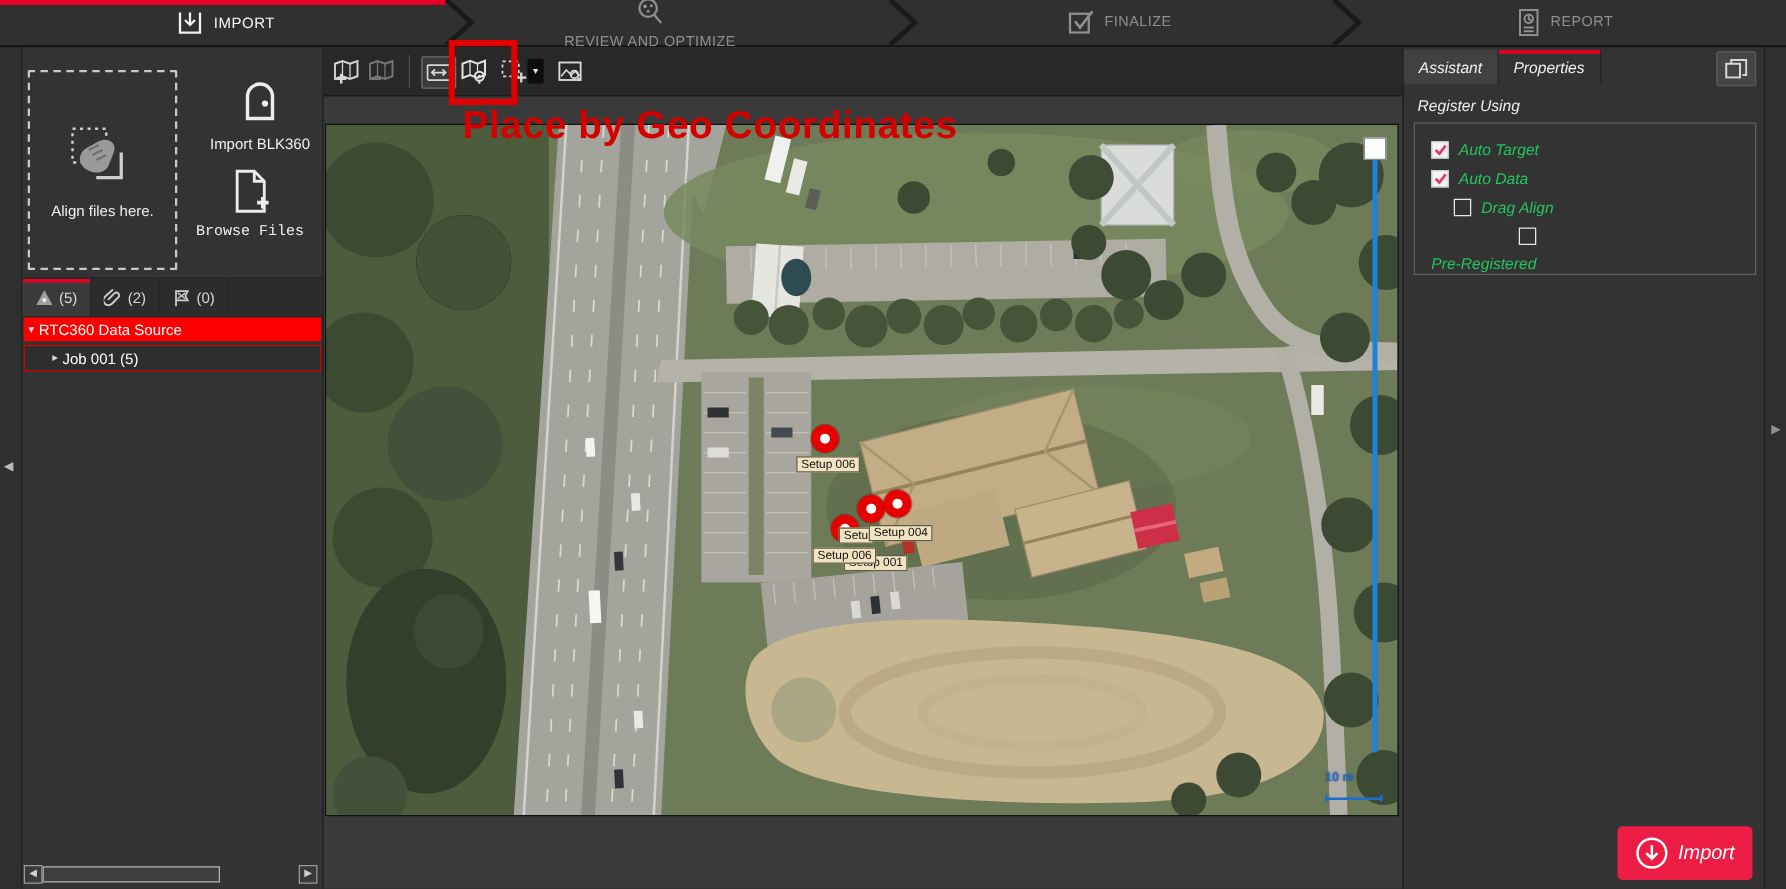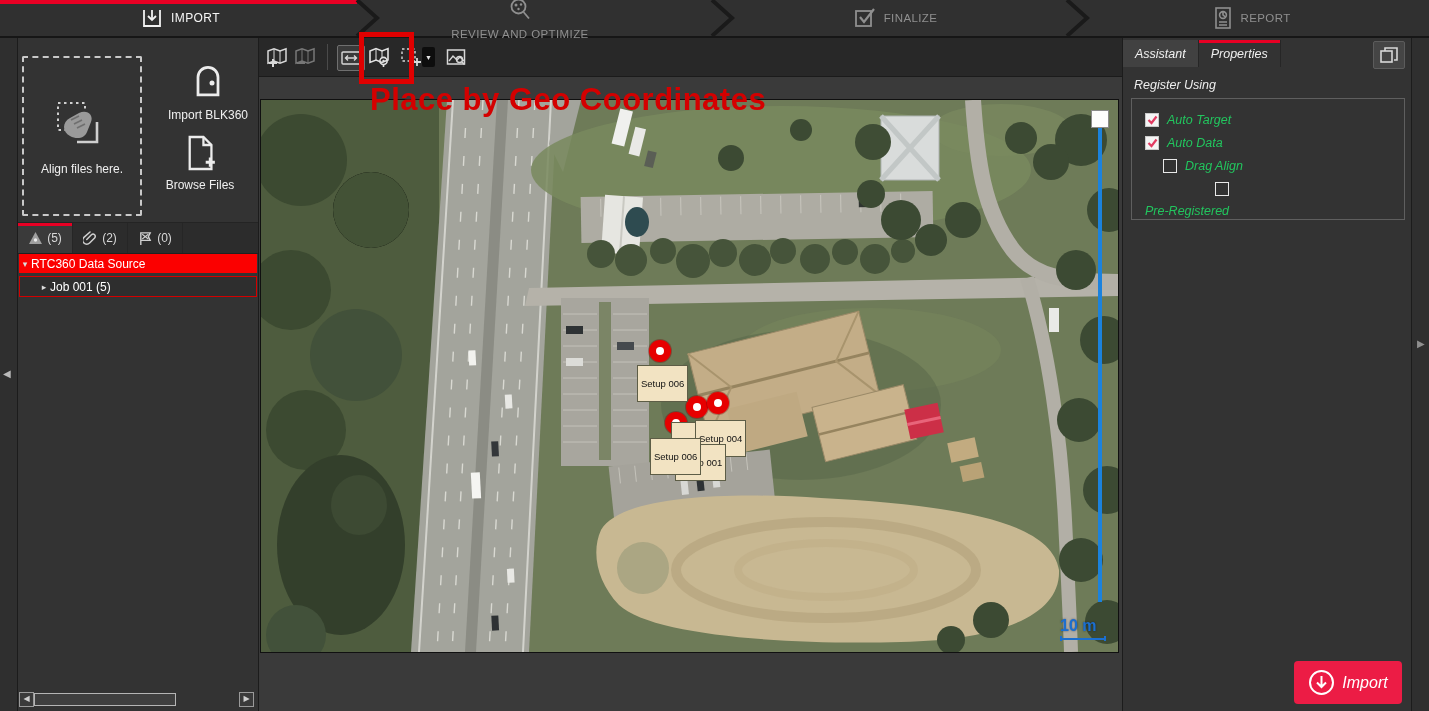--- a/index.html
+++ b/index.html
@@ -46,24 +46,24 @@
           font-size:7px;display:flex;align-items:center;justify-content:center;}
   
   #viewtabs{position:absolute;left:0;top:38px;width:863px;height:24px;background:#2d2d2d;display:flex;border-bottom:1px solid #191919;}
   .vtab{height:24px;padding:0 12px;display:flex;align-items:center;font-size:11.5px;color:#d6d6d6;border-right:1px solid #242424;background:#2d2d2d;}
   .vtab.active{background:#3f3f3f;box-shadow:inset 0 3px 0 #e80024;color:#fff;}
   
   #map{position:absolute;left:2px;top:62px;width:857px;height:552px;background:#6e7b58;outline:1px solid #101010;}
   .marker{position:absolute;width:22px;height:22px;border-radius:50%;background:#e60000;box-shadow:0 0 0 1px rgba(120,0,0,.35);}
   .marker::after{content:"";position:absolute;left:7px;top:7px;width:8px;height:8px;border-radius:50%;background:#fff;}
   .mlabel{position:absolute;background:#f2e3c2;border:1px solid #5d5d46;color:#111;font-size:9.5px;line-height:11px;
-          padding:12px 3px;white-space:nowrap;}
+          padding:0 3px;white-space:nowrap;}
   #bluebar{position:absolute;left:837px;top:14px;width:4px;height:488px;background:#1b82dd;}
   #bluehandle{position:absolute;left:830px;top:10px;width:16px;height:16px;background:#fdfdfd;border:1px solid #8a8a8a;}
-  #scalebar{position:absolute;left:799px;top:517px;color:#1b6fd0;font-size:16px;font-weight:bold;text-shadow:0 0 2px rgba(0,0,30,.5);}
+  #scalebar{position:absolute;left:799px;top:517px;color:#1b6fd0;font-size:10px;font-weight:bold;text-shadow:0 0 2px rgba(0,0,30,.5);}
   #scaleline{position:absolute;left:799px;top:536px;width:42px;height:5px;border-left:2px solid #1b6fd0;border-right:2px solid #1b6fd0;}
   #scaleline::after{content:"";position:absolute;left:0;right:0;top:2px;height:2px;background:#1b6fd0;}
   
   #anno-box{position:absolute;left:359px;top:32px;width:45px;height:42px;border:5px solid #e00000;z-index:60;}
   #anno-text{position:absolute;left:370px;top:82px;z-index:60;color:#d40000;font-weight:bold;font-size:31px;letter-spacing:.5px;white-space:nowrap;
              font-family:"Liberation Sans","DejaVu Sans",sans-serif;}
   
   #rp-tabs{position:absolute;left:0;top:2px;width:288px;height:27px;display:flex;}
   .rp-tab{height:27px;padding:0 12px;display:flex;align-items:center;font-size:12.5px;color:#f0f0f0;background:#414141;border-right:1px solid #262626;}
   .rp-tab.active{background:#333;box-shadow:inset 0 3px 0 #e80024;}
@@ -174,21 +174,21 @@
     </div>
 
     <div class="lp-btn" style="left:136px;top:22px;width:108px;">
       <svg width="30" height="42" viewBox="0 0 24 26">
         <path d="M4 24 L4 10 a8 8 0 0 1 16 0 L20 24 Z" fill="none" stroke="#ececec" stroke-width="2.2"></path>
         <circle cx="15.2" cy="14.5" r="2" fill="#ececec"></circle>
       </svg>
       <span>Import BLK360</span>
     </div>
 
-    <div class="lp-btn" style="left:128px;top:96px;width:108px;">
+    <div class="lp-btn" style="left:128px;top:96px;width:108px;font-family:Liberation Mono, monospace;">
       <svg width="32" height="38" viewBox="0 0 28 32">
         <path d="M5 2 h12 l7 7 v21 h-19 z" fill="none" stroke="#ececec" stroke-width="2"></path>
         <path d="M17 2 v7 h7" fill="none" stroke="#ececec" stroke-width="2"></path>
         <path d="M19 24 h8 M23 20 v8" stroke="#ececec" stroke-width="2.6"></path>
       </svg>
       <span>Browse Files</span>
     </div>
 
     <div id="lp-tabs">
       <div class="lp-tab active">

